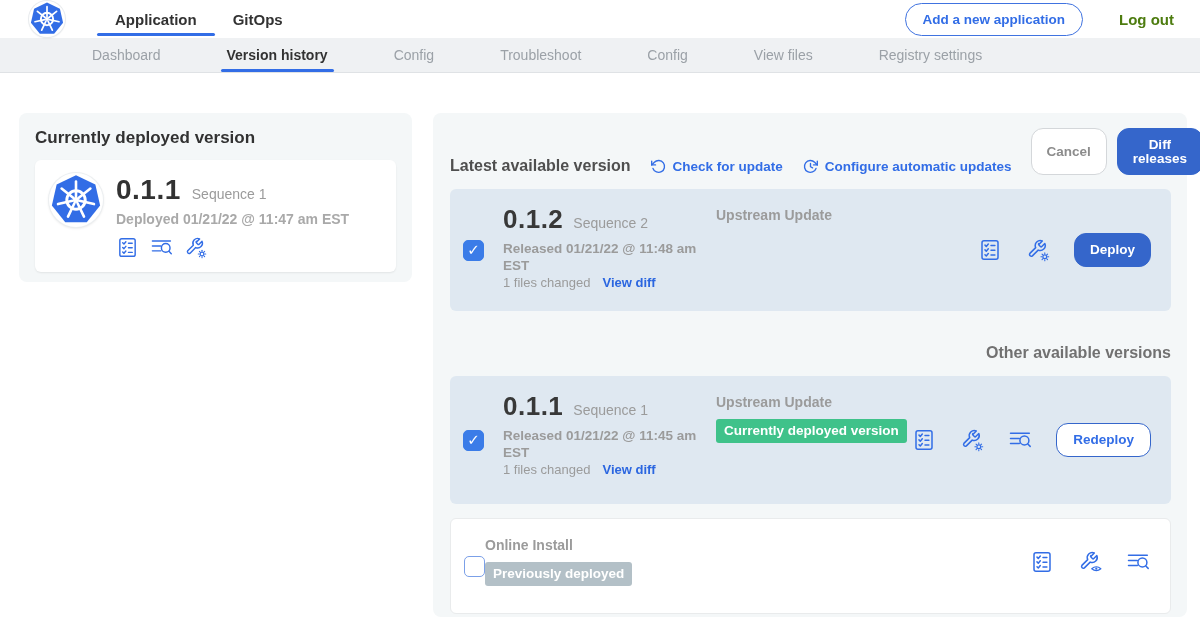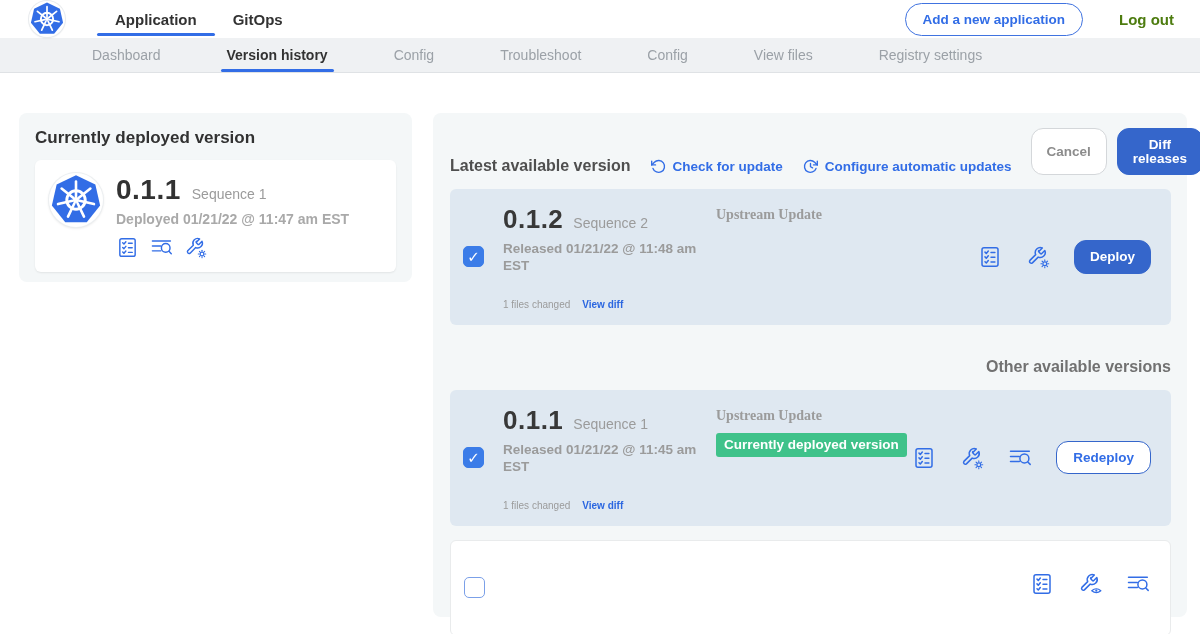--- a/index.html
+++ b/index.html
@@ -80,26 +80,26 @@
     border:1.5px solid #7ba0e8; background:#fff; align-self:center; position:relative; }
   .checkbox.checked { background:#3b7ce8; border-color:#3b7ce8; }
   .checkbox.checked::after { content:"\2713"; position:absolute; left:0; right:0; top:0; bottom:0;
     color:#fff; font-size:15px; font-weight:700; display:flex; align-items:center; justify-content:center; }
 
   .vinfo { margin-left:19px; width:213px; flex:0 0 auto; }
   .vinfo .ver-line { gap:10px; }
   .vnum { font-size:26px; font-weight:700; color:#383838; letter-spacing:.5px; }
   .released { font-size:13.5px; font-weight:600; color:#9b9b9b; margin-top:6px;
     width:196px; line-height:1.25; }
-  .files-line { display:flex; gap:12px; margin-top:24px; font-size:10px; }
+  .files-line { display:flex; gap:12px; margin-top:0; font-size:13px; }
   .files-changed { color:#9b9b9b; }
   .view-diff { color:#2b66e0; font-weight:700; cursor:pointer; }
 
   .vsource { flex:1 1 auto; padding-top:3px; }
-  .source-label { font-size:14px; font-weight:600; color:#9b9b9b;font-family:Liberation Serif, serif; }
+  .source-label { font-size:14px; font-weight:600; color:#9b9b9b; }
   .badge { display:inline-block; margin-top:9px; border-radius:3px; padding:4px 8px 5px;
     font-size:13.5px; font-weight:700; color:#fff; }
   .badge.green { background:#3fc28a; }
   .badge.gray  { background:#b3c0c7; }
 
   .vactions { margin-left:auto; display:flex; align-items:center; gap:24px; align-self:center; }
   .vactions .ic { width:24px; height:24px; }
   .row3 .vactions { align-self:flex-start; margin-top:16px; }
 
   .other-title { font-size:16px; color:#717171; margin-top:33px; margin-left:1px;text-align:right; }
@@ -338,20 +338,24 @@
         <svg viewBox="0 0 24 24">
             <use href="#sym-lines-magnifier"></use>
           </svg>
         </span>
       <button class="btn btn-outline">Redeploy</button>
     </div>
   </article>
 
   <article class="vrow plain row3">
     <span class="checkbox"></span>
+    <div class="vsource">
+      <div class="source-label">Online Install</div>
+      <span class="badge gray">Previously deployed</span>
+    </div>
     <div class="vactions">
       <span class="ic">
         <svg viewBox="0 0 24 24">
             <use href="#sym-checklist"></use>
           </svg>
         </span>
       <span class="ic">
         <svg viewBox="0 0 24 24">
             <use href="#sym-wrench-eye"></use>
           </svg>

